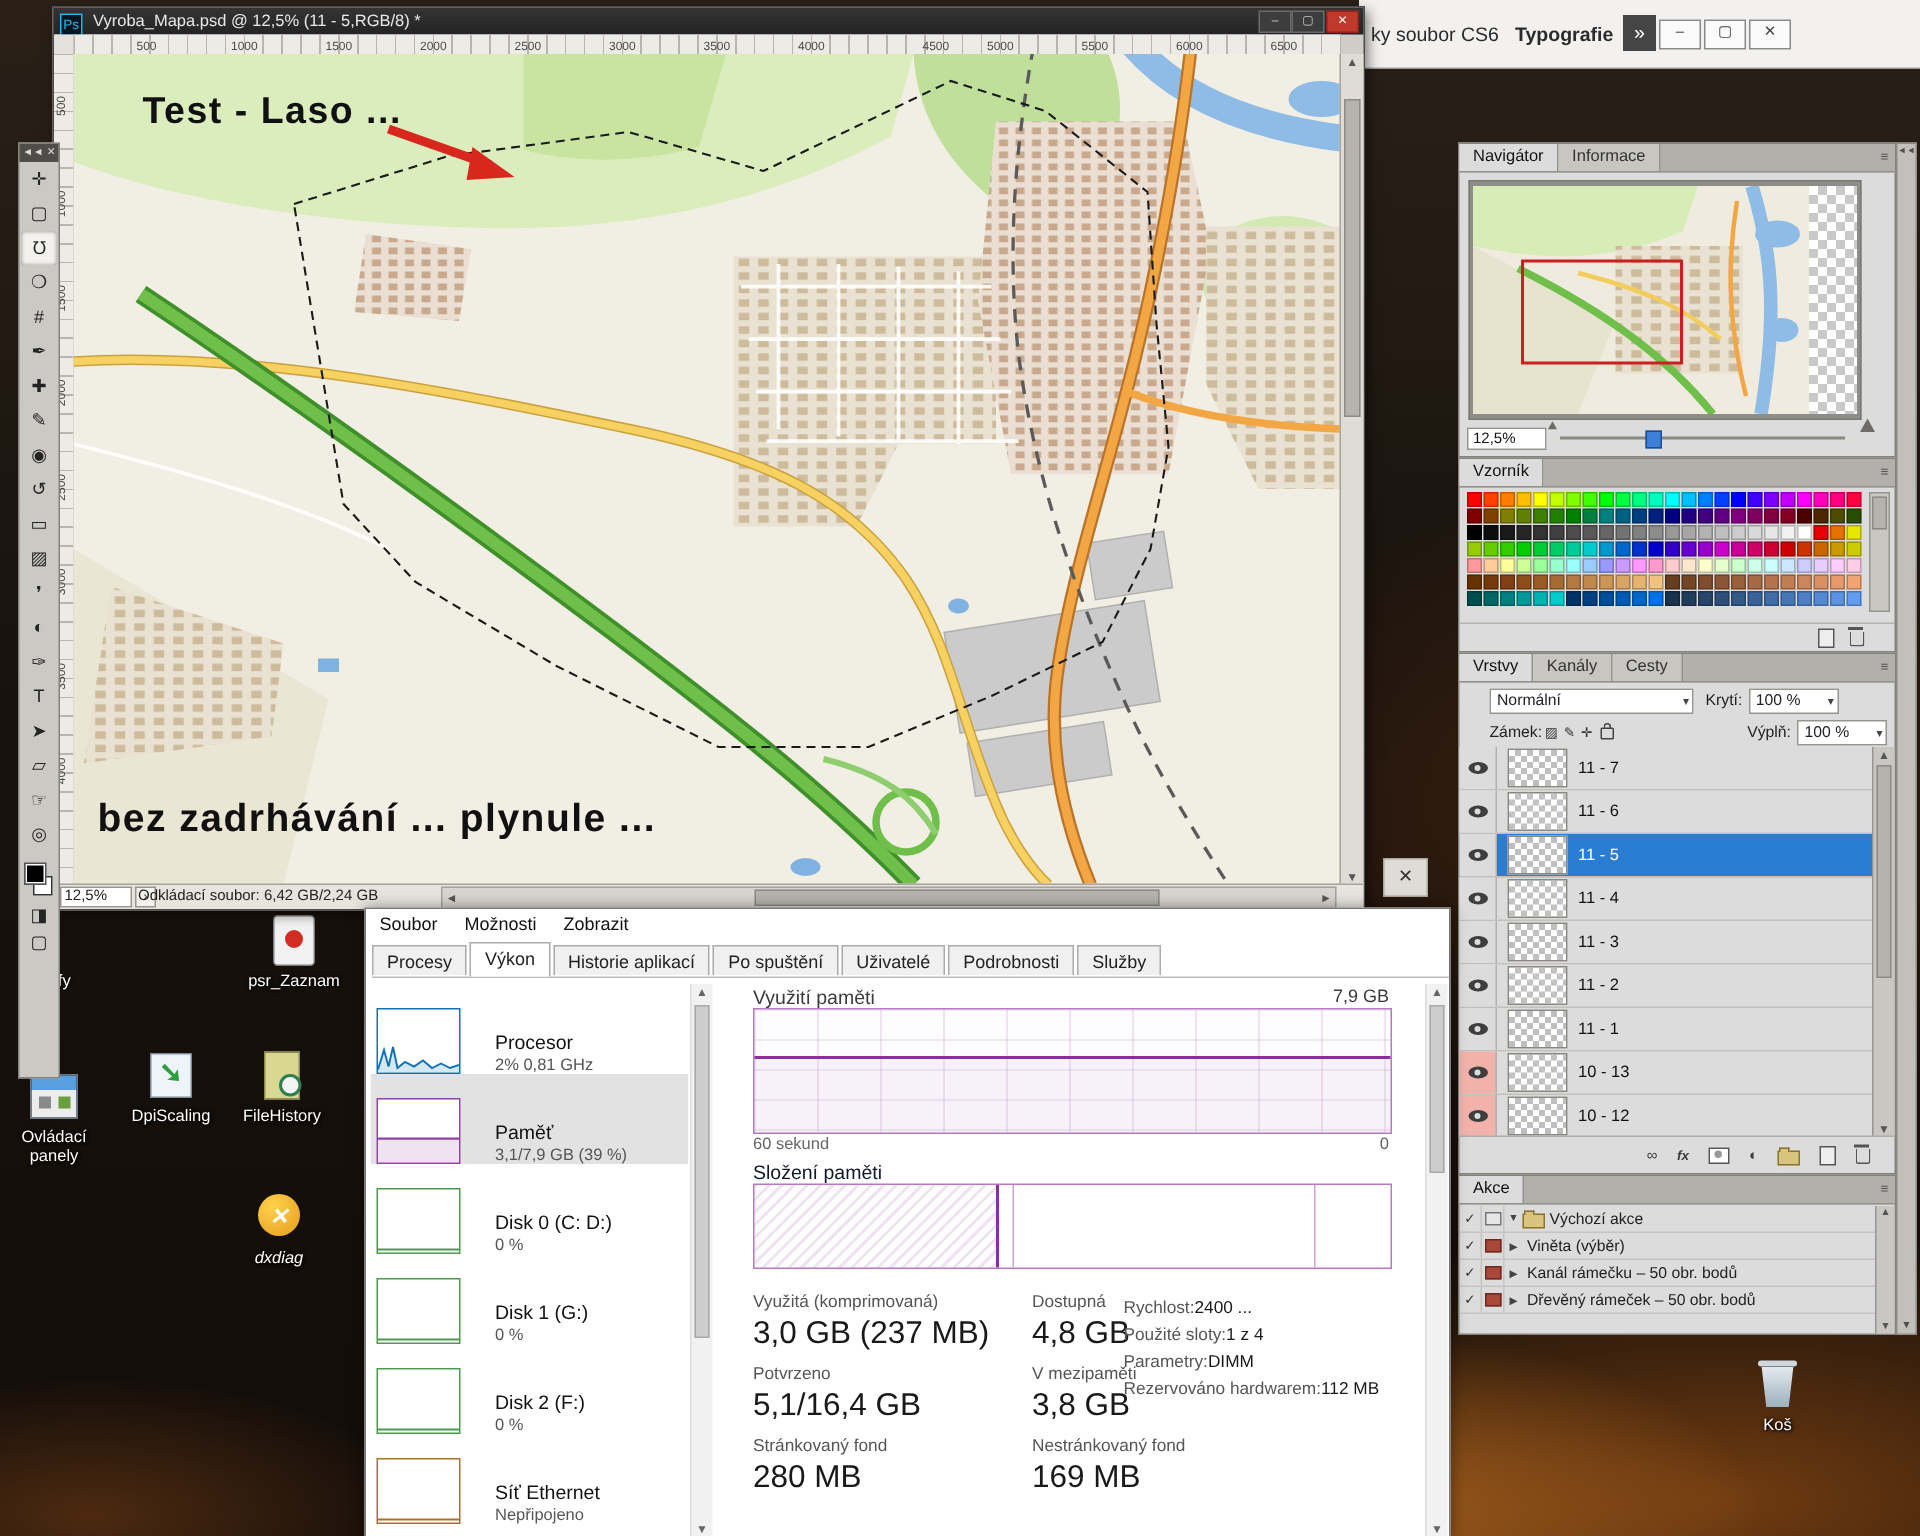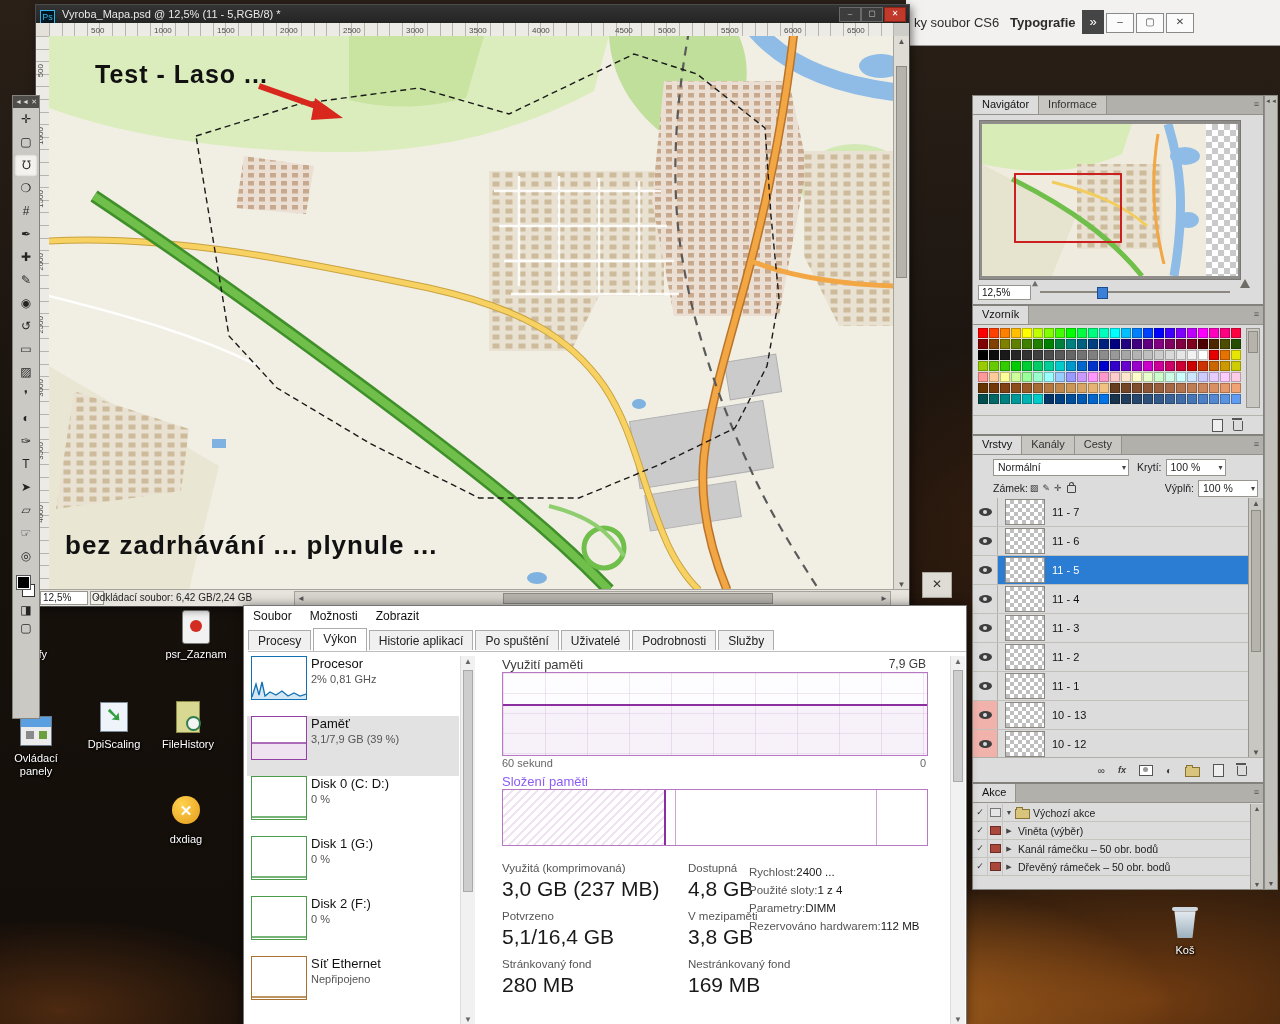--- a/index.html
+++ b/index.html
@@ -126,42 +126,42 @@
   #dock-scroll span{display:block;margin-top:2px}
   #ds-b{position:absolute;bottom:2px;left:0;right:0}
   
   #tm{left:243px;top:605px;width:722px;height:419px;background:#fff;border:1px solid #767676;z-index:8;font-size:12px;box-shadow:0 0 10px rgba(0,0,0,.45)}
   #tm-menu{position:absolute;left:0;top:0;right:0;height:21px;background:#fff}
   .tmmenu-item{display:inline-block;padding:3px 9px 0;color:#111}
   #tm-tabs{position:absolute;left:4px;top:22px;right:0;height:23px;border-bottom:1px solid #bdbdbd}
   .tmtab{display:inline-block;border:1px solid #acacac;border-bottom:none;background:#f0f0f0;padding:3px 9px 2px;margin-right:2px;font-size:12px;color:#222;position:relative;top:2px}
   .tmtab.active{background:#fff;top:0;padding-bottom:5px;z-index:2}
   #tm-side{position:absolute;left:3px;top:50px;width:212px;bottom:0;overflow:hidden}
-  .side{display:flex;align-items:flex-start;height:60px;padding:0 4px;gap:4px}
+  .side{display:flex;align-items:flex-end;height:60px;padding:0 4px;gap:23px}
   .side.sidesel{background:#e2e2e2}
   .sthumb{width:54px;height:42px;border:1px solid #999;background:#fff;flex:none}
   .sthumb svg{width:100%;height:100%;display:block}
   .sname{font-size:13px;color:#111}
   .sval{font-size:11px;color:#555;margin-top:2px}
   .sb{background:#f1f1f1;border-left:1px solid #dcdcdc;text-align:center;font-size:8px;color:#666}
   #tm-side-sb{position:absolute;left:216px;top:50px;width:14px;bottom:0}
   #tm-main-sb{position:absolute;right:1px;top:50px;width:14px;bottom:0}
   .sb .up{position:absolute;top:1px;left:0;right:0}
   .sb .dn{position:absolute;bottom:1px;left:0;right:0}
   .sb .thumb{left:2px;right:2px;background:#cdcdcd;border:1px solid #a9a9a9}
   #tm-graph-title{position:absolute;left:258px;top:51px;font-size:13px;color:#3b3b3b}
   #tm-graph-max{position:absolute;left:620px;top:51px;width:62px;text-align:right;font-size:12px;color:#3b3b3b}
   #tm-graph{position:absolute;left:258px;top:66px;width:424px;height:82px;border:1px solid #b678c0;background:#fdfcfe;
     background-image:repeating-linear-gradient(to right,rgba(155,80,165,.14) 0 1px,transparent 1px 42px),
                      repeating-linear-gradient(to bottom,rgba(155,80,165,.12) 0 1px,transparent 1px 20px)}
   #tm-graph .line{position:absolute;left:0;right:0;top:38%;height:2px;background:#8b2fa0}
   #tm-graph .fill{position:absolute;left:0;right:0;top:calc(38% + 2px);bottom:0;background:rgba(146,64,164,.05)}
   #tm-xl{position:absolute;left:258px;top:151px;width:424px;font-size:11px;color:#666}
   #tm-xl .r{float:right}
-  #tm-comp-title{position:absolute;left:258px;top:168px;font-size:13px;color:#8b5cf6}
+  #tm-comp-title{position:absolute;left:258px;top:168px;font-size:13px;color:#0f172a}
   #tm-comp{position:absolute;left:258px;top:183px;width:424px;height:55px;border:1px solid #b678c0;background:#fff}
   #tm-comp .seg1{position:absolute;left:0;top:0;bottom:0;width:38%;
     background:repeating-linear-gradient(135deg,rgba(150,60,160,.14) 0 2px,rgba(150,60,160,0) 2px 6px)}
   #tm-comp .d1{position:absolute;left:38%;top:0;bottom:0;width:2px;background:#8b2fa0}
   #tm-comp .d2{position:absolute;left:40.5%;top:0;bottom:0;width:1px;background:#cfa3d6}
   #tm-comp .d3{position:absolute;left:88%;top:0;bottom:0;width:1px;background:#cfa3d6}
   #tm-stats{position:absolute;left:258px;top:256px;display:grid;grid-template-columns:172px auto;column-gap:14px;row-gap:9px}
   .slab{font-size:11.5px;color:#555}
   .sbig{font-size:21px;color:#191919;margin-top:3px;white-space:nowrap}
   #tm-details{position:absolute;left:505px;top:260px;width:182px;font-size:11.5px}
@@ -880,20 +880,20 @@
     <div class="dlabel">Ovládací panely</div>
   </div>
 <div class="dicon" style="left: 78px; top: 698px;">
     <div class="dg dg-dpi"></div>
     <div class="dlabel">DpiScaling</div>
   </div>
 <div class="dicon" style="left: 152px; top: 698px;">
     <div class="dg dg-filehistory"></div>
     <div class="dlabel">FileHistory</div>
   </div>
-<div class="dicon" style="left: 150px; top: 793px;">
+<div class="dicon" style="left: 150px; top: 793px; font-style: italic;">
     <div class="dg dg-dxdiag"></div>
     <div class="dlabel">dxdiag</div>
   </div>
 <div class="dicon" style="left: 1149px; top: 904px;">
     <div class="dg dg-recycle"></div>
     <div class="dlabel">Koš</div>
   </div>
 
 </body></html>

